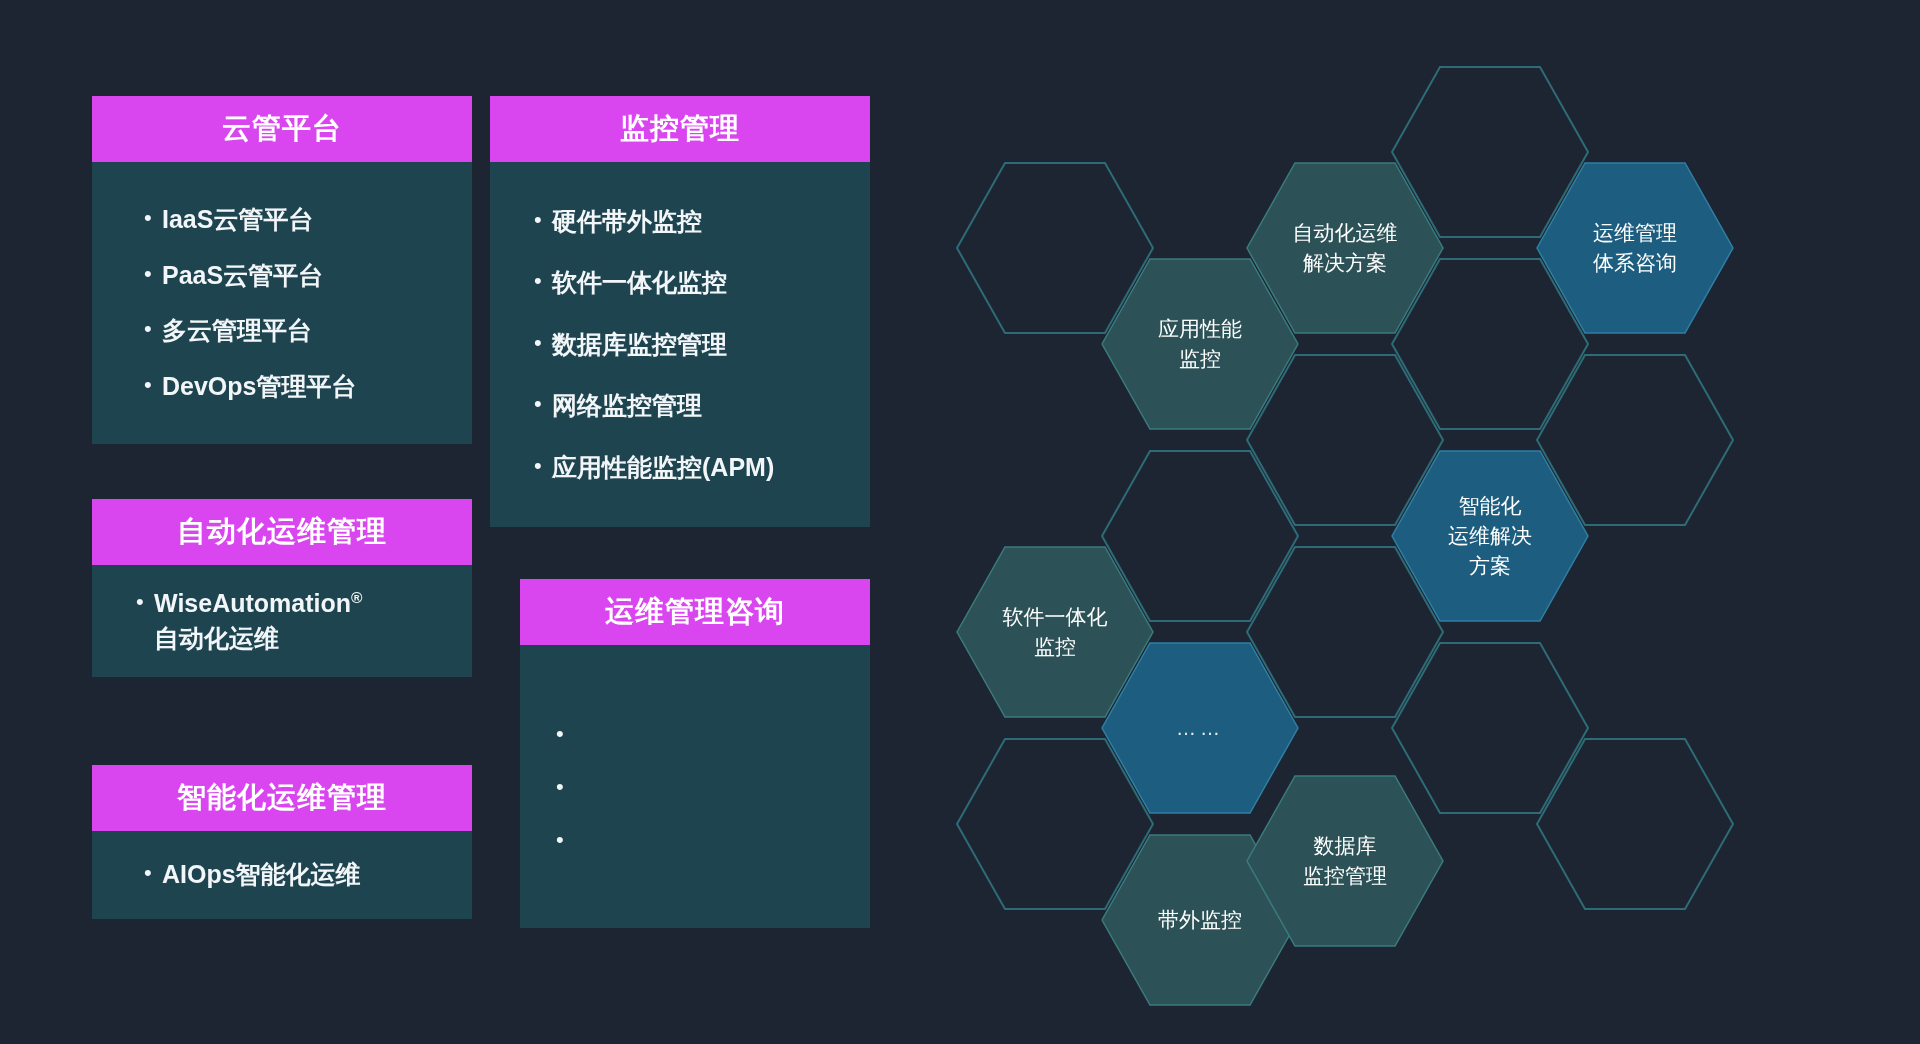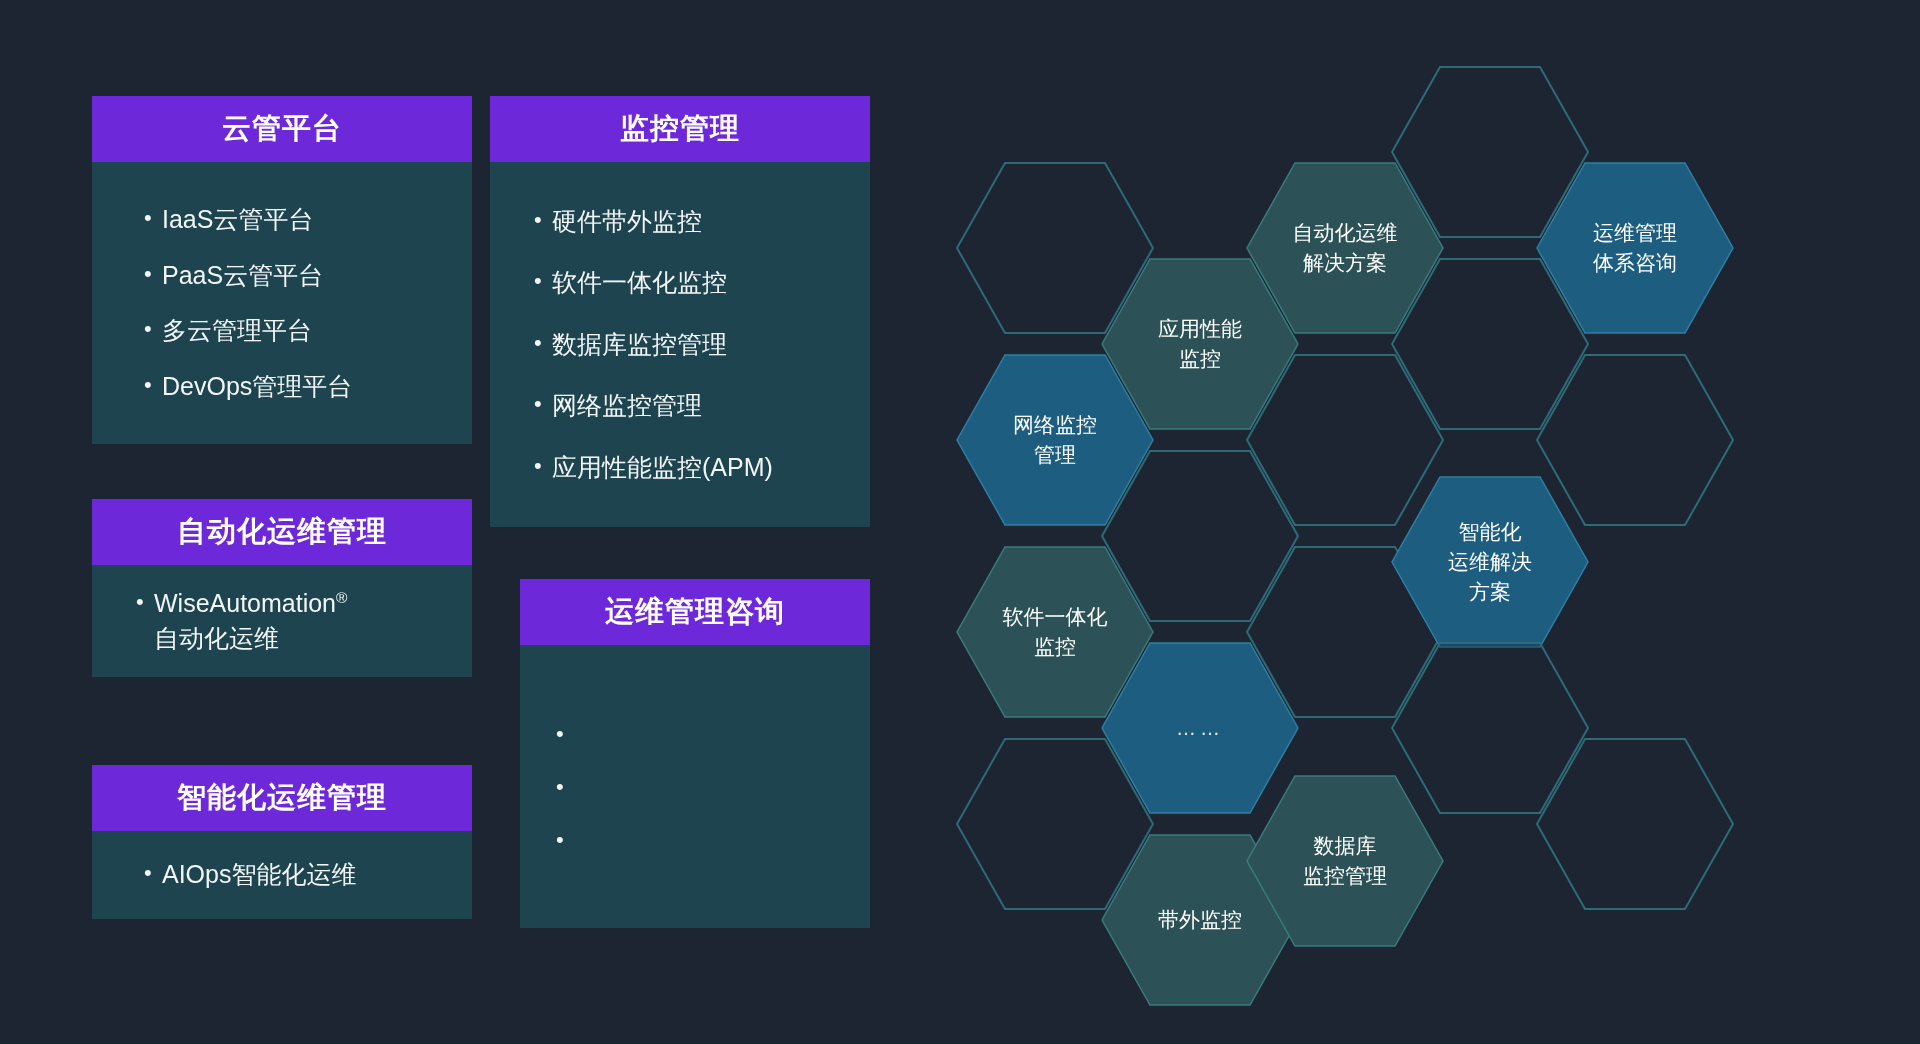--- a/index.html
+++ b/index.html
@@ -8,21 +8,21 @@
     background: #1e2532;
     font-family: "Liberation Sans", "DejaVu Sans", sans-serif;
     overflow: hidden;
   }
   #root { position: relative; width: 1920px; height: 1044px; }
 
   
   #cards { position: absolute; left: 0; top: 0; width: 900px; height: 1044px; }
   .card { position: absolute; }
   .card-header {
-    background: #6d28d9;
+    background: #d946ef;
     color: #ffffff;
     font-weight: bold;
     display: flex; align-items: center; justify-content: center;
     letter-spacing: 1px;
   }
   .card-body {
     background: #1e4450;
     display: flex; flex-direction: column; justify-content: center;
   }
   .bullet-row {
@@ -30,21 +30,21 @@
     color: #f2f6f8;
     line-height: 1.42;
   }
   .bullet-dot {
     flex: 0 0 auto;
     width: 18px;
     text-align: left;
     font-size: 22px;
     line-height: inherit;
   }
-  .bullet-text { flex: 1 1 auto; }
+  .bullet-text { flex: 1 1 auto; font-weight: bold; }
 
   
   #card-cloud        { left: 92px;  top: 96px;  width: 380px; }
   #card-cloud .card-header { height: 66px; font-size: 29px; }
   #card-cloud .card-body   { height: 282px; padding: 16px 0 16px 52px; }
   #card-cloud .bullet-row  { font-size: 25px; margin: 10px 0; }
 
   #card-auto         { left: 92px;  top: 499px; width: 380px; }
   #card-auto .card-header { height: 66px; font-size: 29px; }
   #card-auto .card-body   { height: 112px; padding: 10px 0 10px 44px; }
@@ -176,29 +176,20 @@
     </div>
 
   </div>
 
   <div id="hexgrid">
       <div class="hex" style="left: 55px; top: 161px;">
         <svg viewBox="0 0 200 174">
           <polygon points="50,2 150,2 198,87 150,172 50,172 2,87" fill="rgba(27,36,48,0.35)" stroke="#2d6c77" stroke-width="2"></polygon>
         </svg>
       </div>
-      <div class="hex" style="left: 55px; top: 353px;">
-        <svg viewBox="0 0 200 174">
-          <polygon points="50,2 150,2 198,87 150,172 50,172 2,87" fill="#1d5d7f" stroke="#2f7fa5" stroke-width="1.5"></polygon>
-        </svg>
-        <div class="hex-label">
-          <span>网络监控</span>
-          <span>管理</span>
-        </div>
-      </div>
       <div class="hex" style="left: 55px; top: 545px;">
         <svg viewBox="0 0 200 174">
           <polygon points="50,2 150,2 198,87 150,172 50,172 2,87" fill="#2c5257" stroke="#3a7b7f" stroke-width="1.5"></polygon>
         </svg>
         <div class="hex-label">
           <span>软件一体化</span>
           <span>监控</span>
         </div>
       </div>
       <div class="hex" style="left: 55px; top: 737px;">
@@ -267,21 +258,21 @@
       <div class="hex" style="left: 490px; top: 65px;">
         <svg viewBox="0 0 200 174">
           <polygon points="50,2 150,2 198,87 150,172 50,172 2,87" fill="rgba(27,36,48,0.35)" stroke="#2d6c77" stroke-width="2"></polygon>
         </svg>
       </div>
       <div class="hex" style="left: 490px; top: 257px;">
         <svg viewBox="0 0 200 174">
           <polygon points="50,2 150,2 198,87 150,172 50,172 2,87" fill="rgba(27,36,48,0.35)" stroke="#2d6c77" stroke-width="2"></polygon>
         </svg>
       </div>
-      <div class="hex" style="left: 490px; top: 475px;">
+      <div class="hex" style="left: 490px; top: 449px;">
         <svg viewBox="0 0 200 174">
           <polygon points="50,2 150,2 198,87 150,172 50,172 2,87" fill="#1d5d7f" stroke="#2f7fa5" stroke-width="1.5"></polygon>
         </svg>
         <div class="hex-label">
           <span>智能化</span>
           <span>运维解决</span>
           <span>方案</span>
         </div>
       </div>
       <div class="hex" style="left: 490px; top: 641px;">

